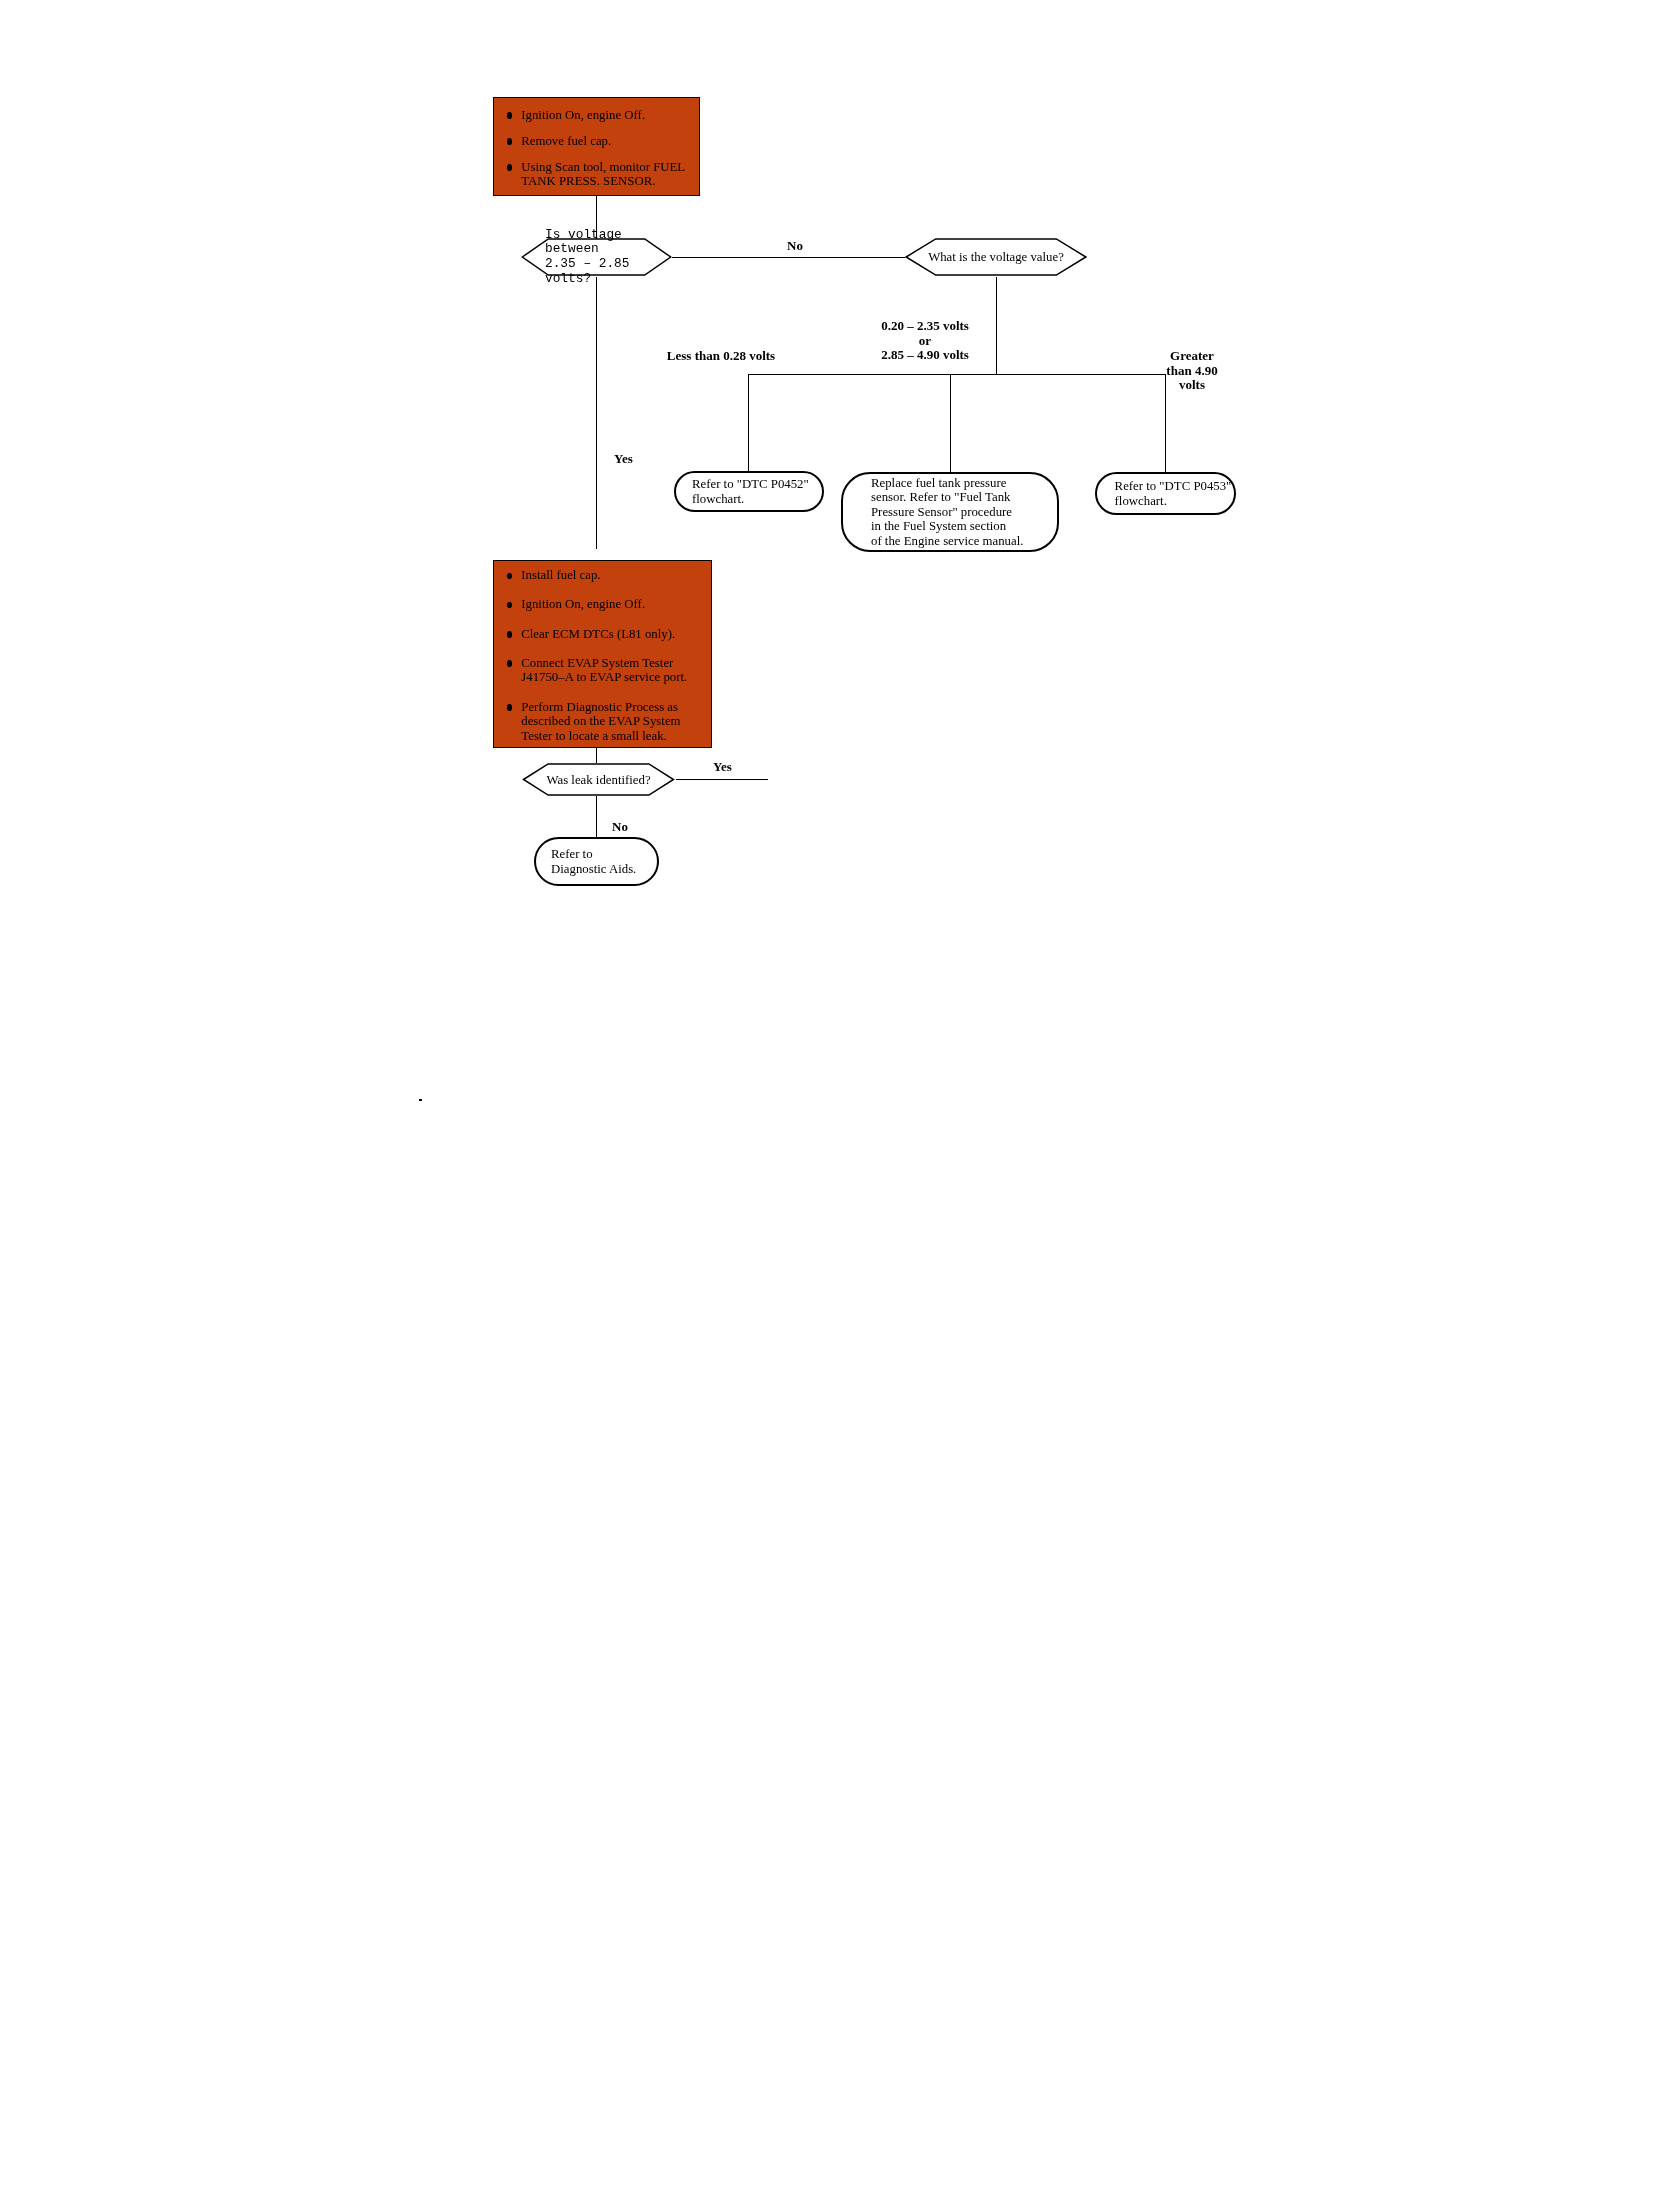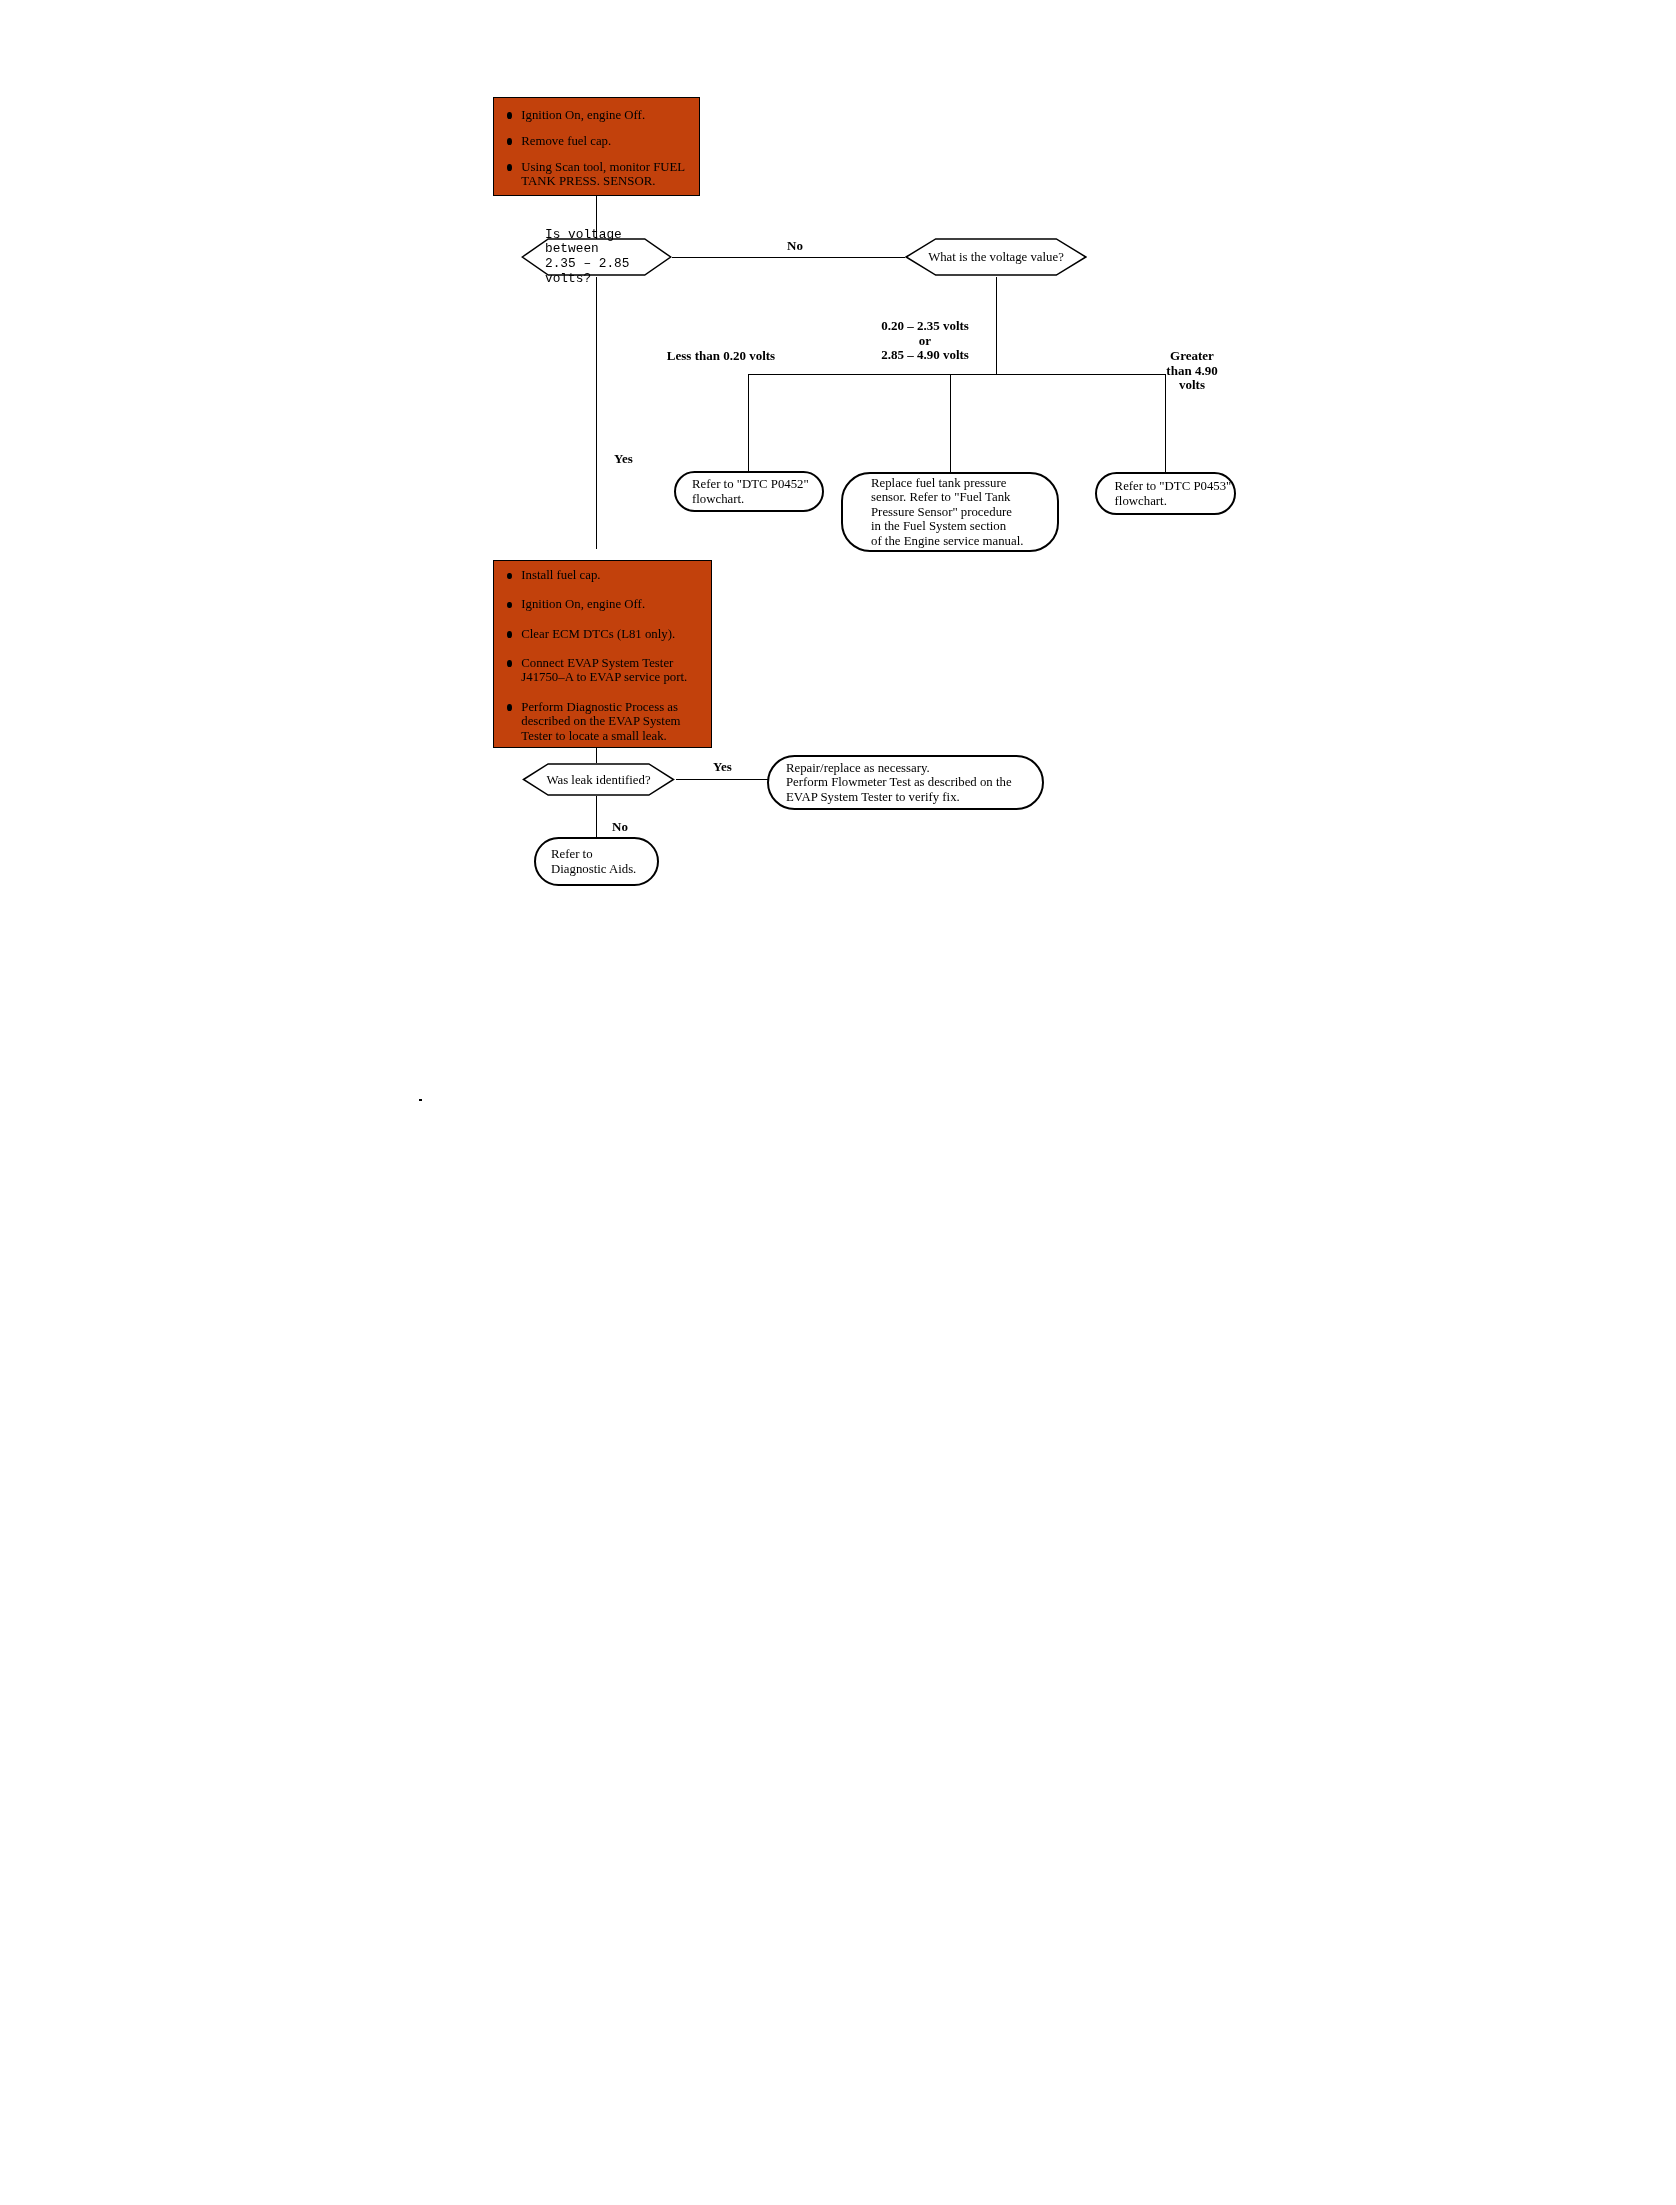--- a/index.html
+++ b/index.html
@@ -74,21 +74,21 @@
 
   <div class="hex" style="left:486px;top:238px;width:182px;height:38px;">
     <svg width="182" height="38" viewBox="0 0 300 63">
       <polygon points="1,31.5 50,1.5 250,1.5 299,31.5 250,61.5 50,61.5" fill="#ffffff" stroke="#000000" stroke-width="2.5"></polygon>
     </svg>
     <div class="hexlabel" style="justify-content:center;">
       <span class="t">What is the voltage value?</span>
     </div>
   </div>
 
-  <div class="lbl ctr" style="left:302px;top:349px;">Less than 0.20 volts</div>
+  <div class="lbl ctr" style="left:302px;top:349px;">Less than 0.28 volts</div>
   <div class="lbl ctr" style="left:506px;top:319px;">0.20 – 2.35 volts
 or
 2.85 – 4.90 volts</div>
   <div class="lbl ctr" style="left:773px;top:349px;">Greater than 4.90 volts</div>
 
   <div class="lbl" style="left:195px;top:452px;">Yes</div>
 
   <div class="rbox" style="left:255px;top:471px;width:150px;height:41px;border-radius:20.7px;padding-left:16px;">
     <span class="t">Refer to "DTC P0452"
 flowchart.</span>
@@ -137,25 +137,20 @@
     <svg width="153" height="33" viewBox="0 0 252 55">
       <polygon points="1,27.5 42,1.5 210,1.5 251,27.5 210,53.5 42,53.5" fill="#ffffff" stroke="#000000" stroke-width="2.5"></polygon>
     </svg>
     <div class="hexlabel" style="justify-content:center;">
       <span class="t">Was leak identified?</span>
     </div>
   </div>
 
   <div class="lbl" style="left:294px;top:760px;">Yes</div>
 
-  <div class="rbox" style="left:348px;top:755px;width:277px;height:55px;border-radius:28px;padding-left:17px;">
-    <span class="t">Repair/replace as necessary.
-Perform Flowmeter Test as described on the
-EVAP System Tester to verify fix.</span>
-  </div>
 
   <div class="lbl" style="left:193px;top:820px;">No</div>
 
   <div class="rbox" style="left:115px;top:837px;width:125px;height:49px;border-radius:25px;padding-left:15px;">
     <span class="t">Refer to
 Diagnostic Aids.</span>
   </div>
 
   <div class="line" style="left:0px;top:1099px;width:3px;height:2.4px;"></div>
 

